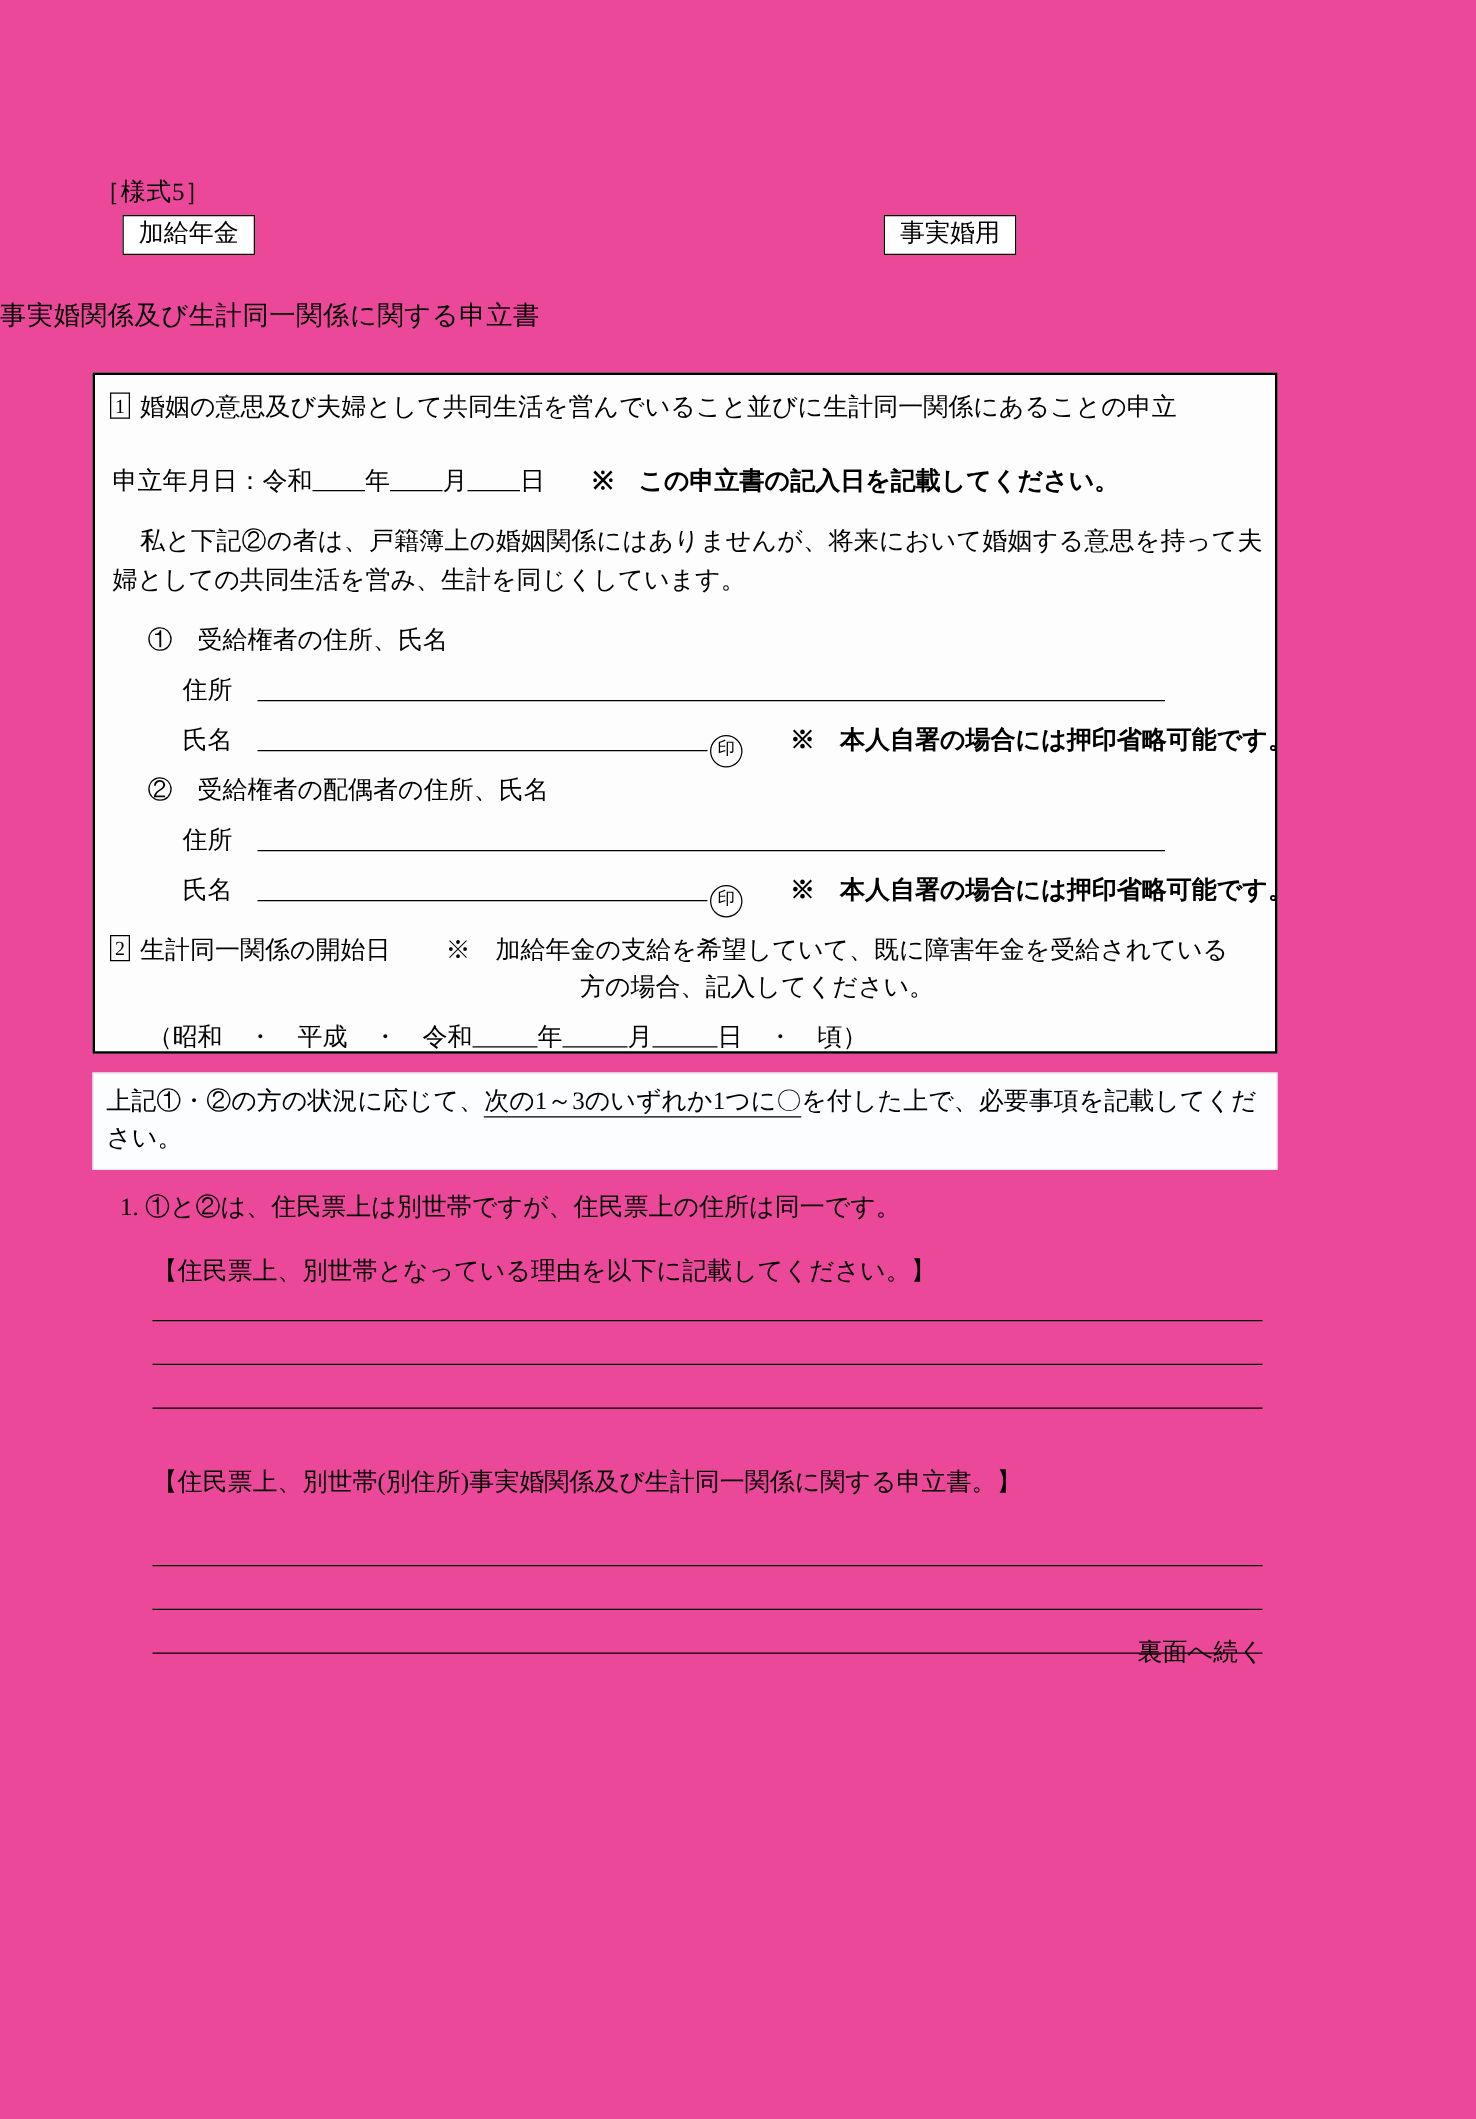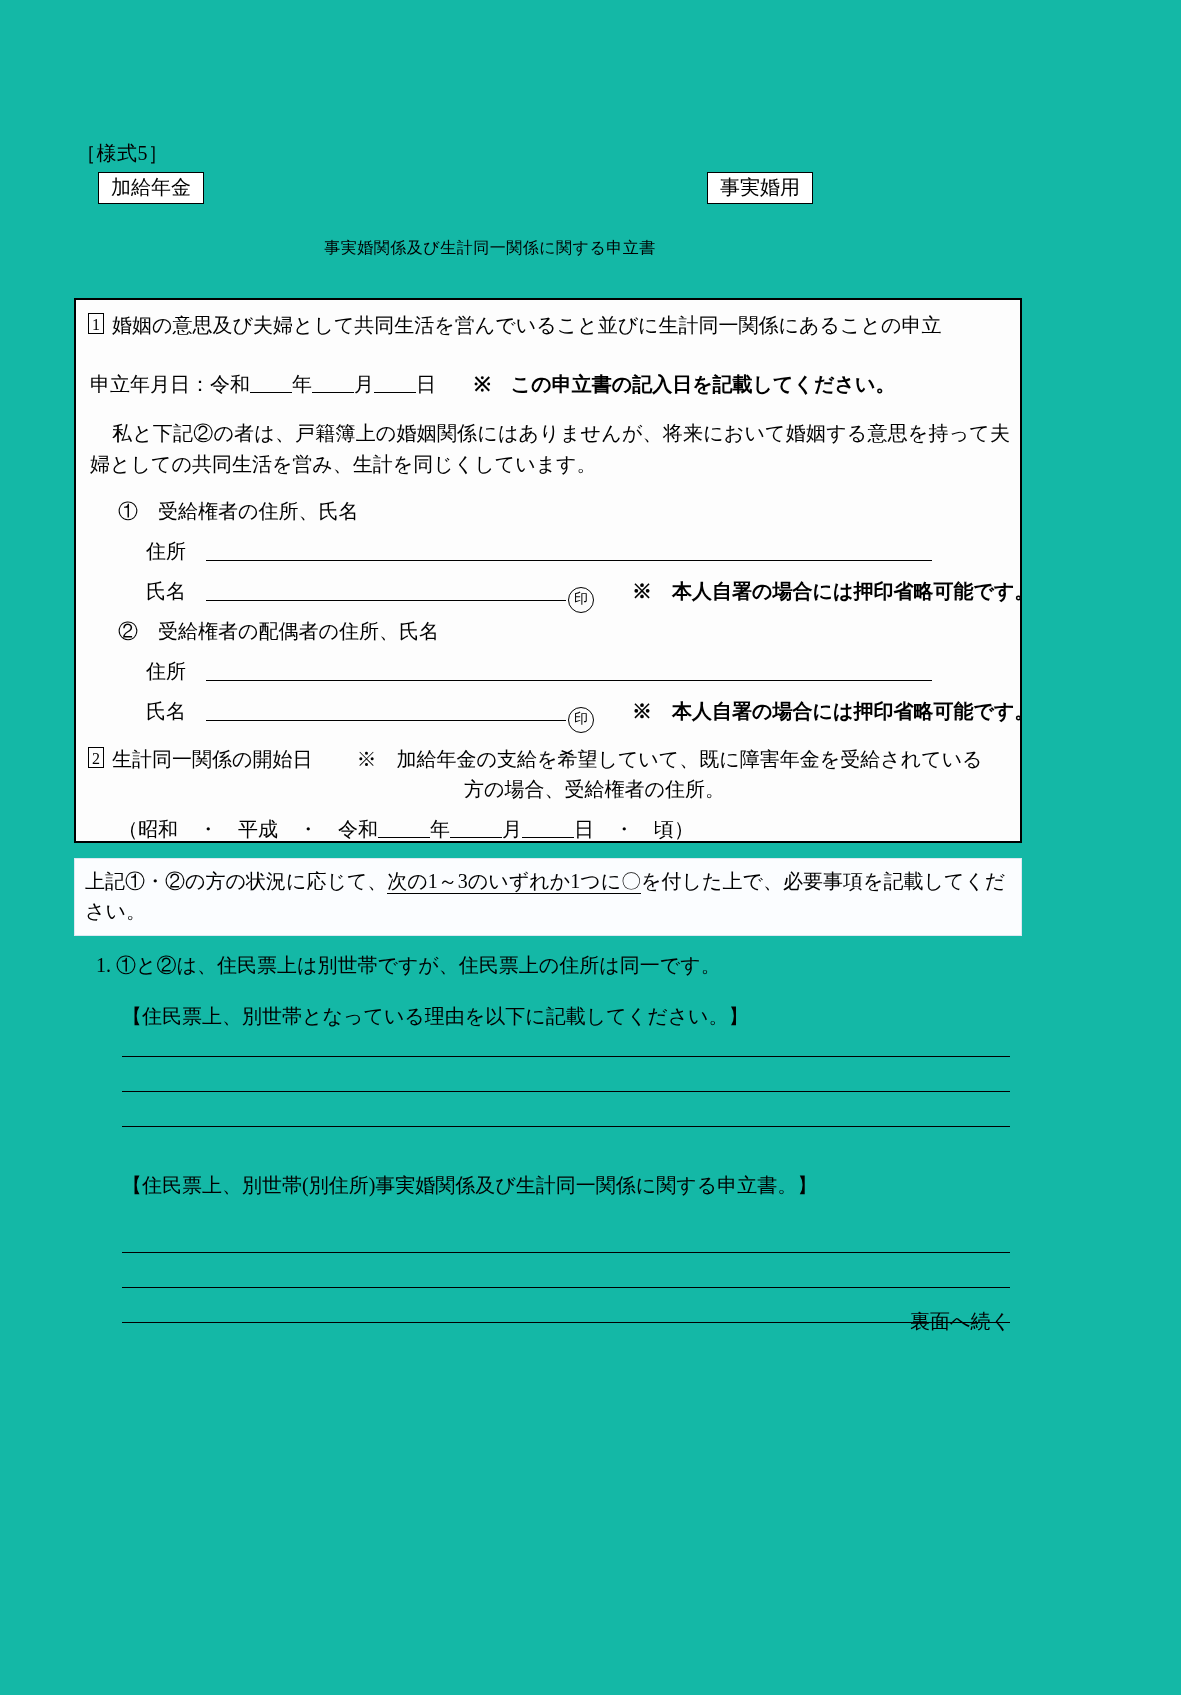--- a/index.html
+++ b/index.html
@@ -12,21 +12,21 @@
     height: 1695px;
     font-family: "Liberation Serif", "DejaVu Serif", serif;
     color: #000000;
     position: relative;
     overflow: hidden;
   }
   .page {
     position: relative;
     width: 1181px;
     height: 1695px;
-    background: #14b8a6;
+    background: #ec4899;
   }
 
   
   .form-code {
     position: absolute;
     left: 76px;
     top: 140px;
     font-size: 20px;
     letter-spacing: 0.5px;
   }
@@ -39,22 +39,22 @@
     background: #fff;
   }
   .tag-kakyu { left: 98px; top: 172px; }
   .tag-jijitsu { left: 707px; top: 172px; }
 
   .doc-title {
     position: absolute;
     left: 0;
     top: 238px;
     width: 980px;
-    text-align: center;
-    font-size: 16px;
+    text-align: left;
+    font-size: 21px;
     letter-spacing: 0.5px;
   }
 
   
   .main-box {
     position: absolute;
     left: 74px;
     top: 298px;
     width: 948px;
     height: 545px;
@@ -222,21 +222,21 @@
     </div>
 
     <div class="item-circ i2-name">
       <span class="lbl">氏名</span><span class="line-mid"></span><span class="seal">印</span><span class="note-after">※　本人自署の場合には押印省略可能です。</span>
     </div>
 
     <div class="sec2-head">
       <span class="sec-num">2</span><span>生計同一関係の開始日</span><span style="margin-left:44px">※　加給年金の支給を希望していて、既に障害年金を受給されている</span>
     </div>
 
-    <div class="sec2-note2">方の場合、受給権者の住所。</div>
+    <div class="sec2-note2">方の場合、記入してください。</div>
 
     <div class="sec2-era">
       <span>（昭和　・　平成　・　令和</span><span class="blank-u w52"></span><span>年</span><span class="blank-u w52"></span><span>月</span><span class="blank-u w52"></span><span>日　・　頃）</span>
     </div>
 
   </div>
 
   <div class="instruction">
     <span>上記①・②の方の状況に応じて、</span><span class="ul-solid">次の1～3のいずれか1つに〇</span><span>を付した上で、必要事項を記載してください。</span>
   </div>

